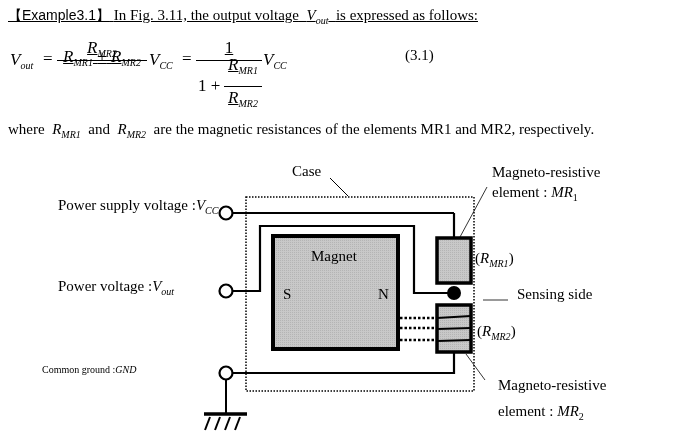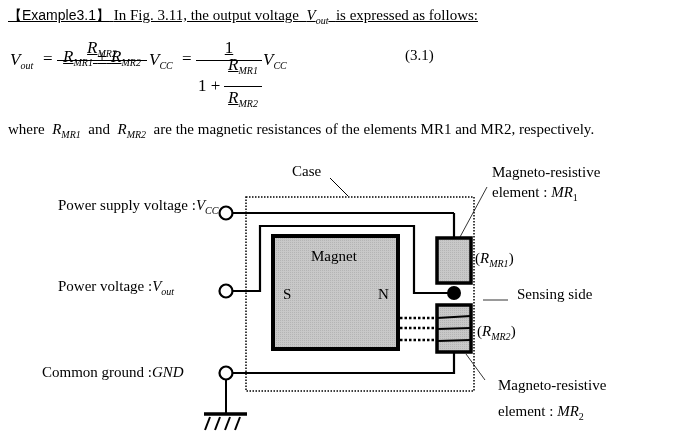--- a/index.html
+++ b/index.html
@@ -122,21 +122,21 @@
 </svg>
 
 <div class="abs" style="left:292px;top:163px;font-size:15px;">Case</div>
 
 <div class="abs" style="left:12px;top:197px;font-size:15px;margin-left:46px;">
   <span>Power supply voltage :</span><span class="it">V</span><span class="sub">CC</span>
 </div>
 <div class="abs" style="left:58px;top:278px;font-size:15px;">
   <span>Power voltage :</span><span class="it">V</span><span class="sub">out</span>
 </div>
-<div class="abs" style="left:42px;top:364px;font-size:15px;">
+<div class="abs" style="left:42px;top:364px;font-size:10px;">
   <span>Common ground :</span><span class="it">GND</span>
 </div>
 
 <div class="abs" style="left:311px;top:248px;font-size:15px;">Magnet</div>
 <div class="abs" style="left:283px;top:286px;font-size:15px;">S</div>
 <div class="abs" style="left:378px;top:286px;font-size:15px;">N</div>
 
 <div class="abs" style="left:492px;top:164px;font-size:15px;">Magneto-resistive</div>
 <div class="abs" style="left:492px;top:184px;font-size:15px;">
   <span>element :</span> <span class="it">MR</span><span class="sub" style="font-style:normal">1</span>

